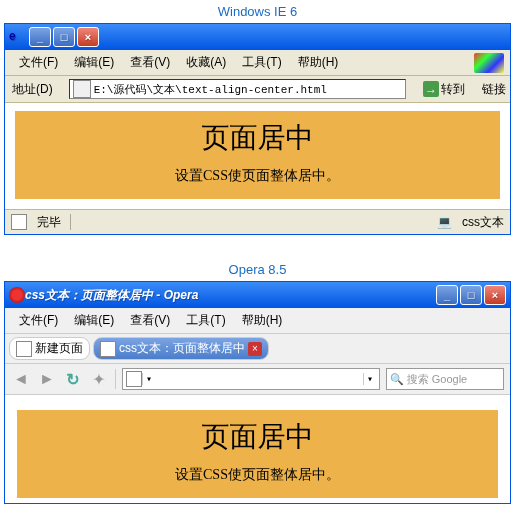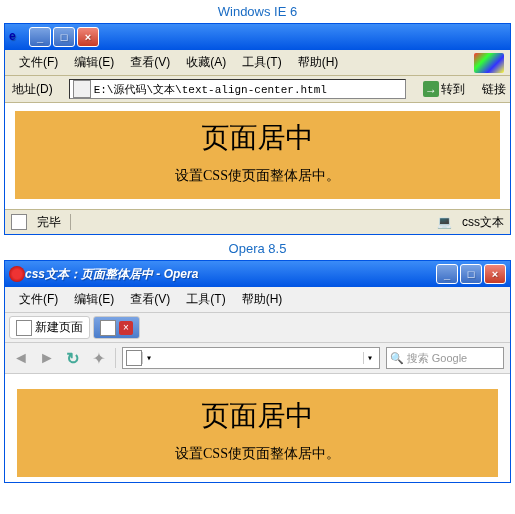--- a/index.html
+++ b/index.html
@@ -25,21 +25,21 @@
 .content-area{background:#fff;padding:8px 10px;min-height:90px}
 .yellow-box{background:#eeb24a;text-align:center;padding:8px 0 14px 0}
 .big-text{font-size:28px;font-family:Liberation Serif, serif;margin-bottom:10px}
 .small-text{font-size:14px;font-family:SimSun,serif}
 .statusbar{display:flex;align-items:center;padding:2px 6px;background:#ece9d8;border-top:1px solid #c0b88f;gap:6px;height:20px}
 .status-section{display:flex;align-items:center;gap:10px}
 .status-sep{border-left:1px solid #aca899;height:16px;margin:0 3px}
 .opera-window{background:#1d4ed8;border:1px solid #0054e3;margin:0 4px}
 .opera-menubar{display:flex;padding:2px 6px;background:#f0f0f0;border-bottom:1px solid #ccc}
 .opera-tabs{display:flex;padding:3px 4px;gap:3px;background:#f0f0f0;border-bottom:1px solid #ccc}
-.opera-tab{display:flex;align-items:center;padding:2px 6px;border:1px solid #ccc;background:#fff;border-radius:3px;gap:3px}
+.opera-tab{display:flex;align-items:center;padding:2px 6px;border:1px solid #ccc;background:#fff;border-radius:9px;gap:3px}
 .opera-tab.active{background:linear-gradient(to bottom,#7ba4e3,#4b7dcb);color:#fff}
 .opera-tab-close{width:14px;height:14px;background:#c33;color:#fff;display:flex;align-items:center;justify-content:center;border-radius:2px;font-size:10px}
 .opera-toolbar{display:flex;align-items:center;padding:4px 6px;gap:6px;background:#f0f0f0;border-bottom:1px solid #ccc}
 .nav-btn{width:20px;height:20px;display:flex;align-items:center;justify-content:center;font-size:16px;color:#999}
 .nav-btn.reload{color:#4a9;font-weight:bold}
 .nav-sep{border-left:1px solid #ccc;height:20px}
 .opera-addr{flex:1;display:flex;align-items:center;border:1px solid #999;background:#fff;height:20px;padding:0 3px;font-family:"Courier New",monospace;font-size:11px}
 .opera-addr .dd{border-left:1px solid #ccc;padding:0 3px;font-size:10px}
 .search-box{display:flex;align-items:center;border:1px solid #999;background:#fff;height:20px;padding:0 3px;gap:3px;width:110px;color:#999;font-size:11px}
 .opera-content{background:#fff;padding:15px 12px 5px 12px}
@@ -96,21 +96,21 @@
   </div>
   <div class="status-sep"></div>
         <div style="flex:1"></div>
   <div class="status-section">
    <span>💻</span>
    <span>css文本</span>
   </div>
  </div>
 </div>
 
-<div class="browser-label" style="margin-top:2px">Opera 8.5</div>
+<div class="browser-label" style="margin-top:23px">Opera 8.5</div>
 
 <div class="opera-window">
  <div class="titlebar">
   <span class="opera-icon"></span>
   <span class="title-text">css文本：页面整体居中 - Opera</span>
   <div class="win-btns">
    <div class="win-btn min">_</div>
    <div class="win-btn max">□</div>
    <div class="win-btn close">×</div>
   </div>
@@ -122,20 +122,21 @@
   <span class="menu-item">工具(T)</span>
   <span class="menu-item">帮助(H)</span>
  </div>
  <div class="opera-tabs">
   <div class="opera-tab">
    <span class="doc-icon"></span>
    <span>新建页面</span>
   </div>
   <div class="opera-tab active">
    <span class="doc-icon"></span>
+   <span>css文本：页面整体居中</span>
    <span class="opera-tab-close">×</span>
   </div>
  </div>
  <div class="opera-toolbar">
   <span class="nav-btn">◄</span>
   <span class="nav-btn">►</span>
   <span class="nav-btn reload">↻</span>
   <span class="nav-btn">✦</span>
   <span class="nav-sep"></span>
   <div class="opera-addr">

